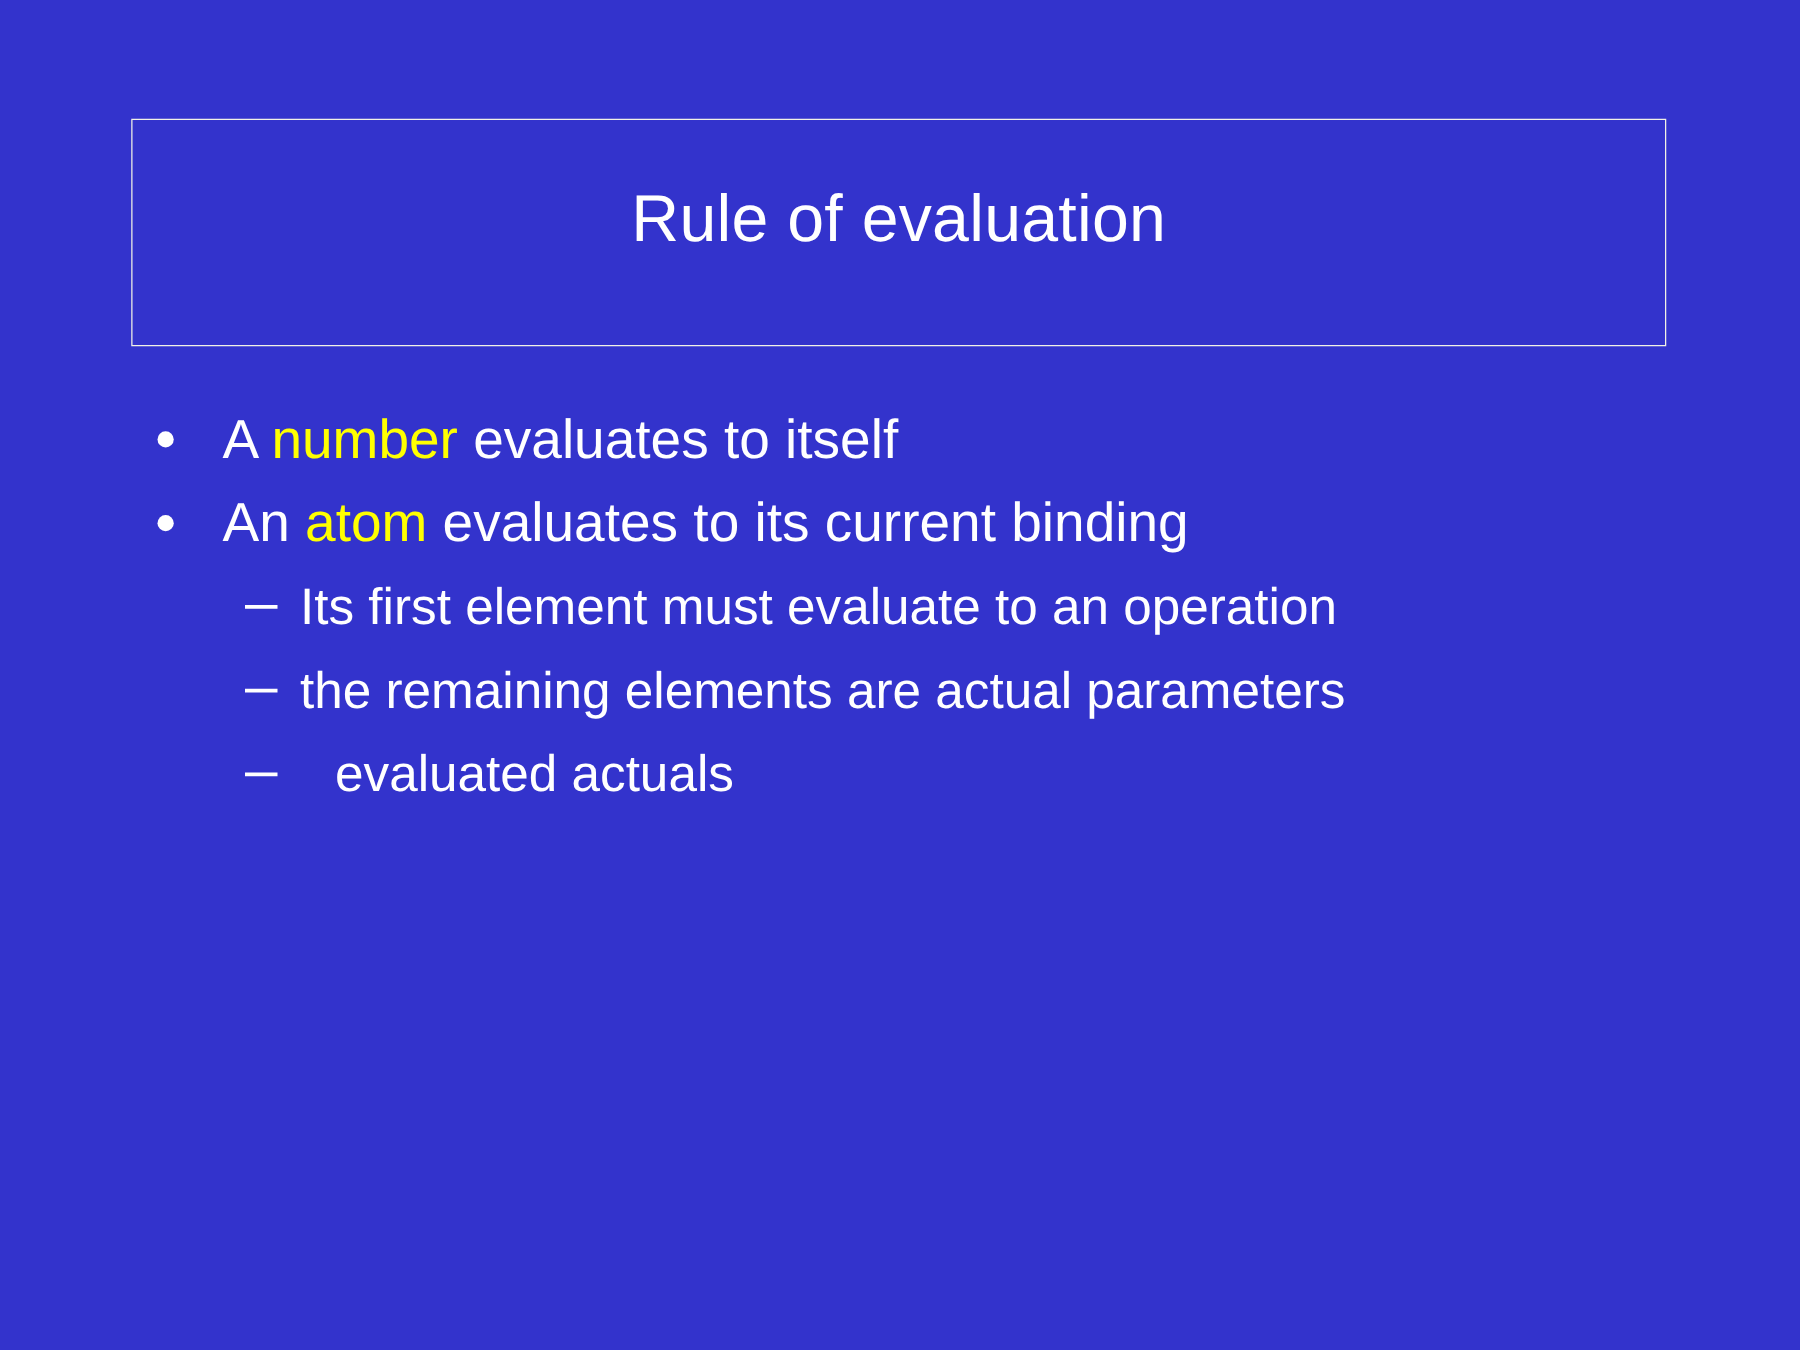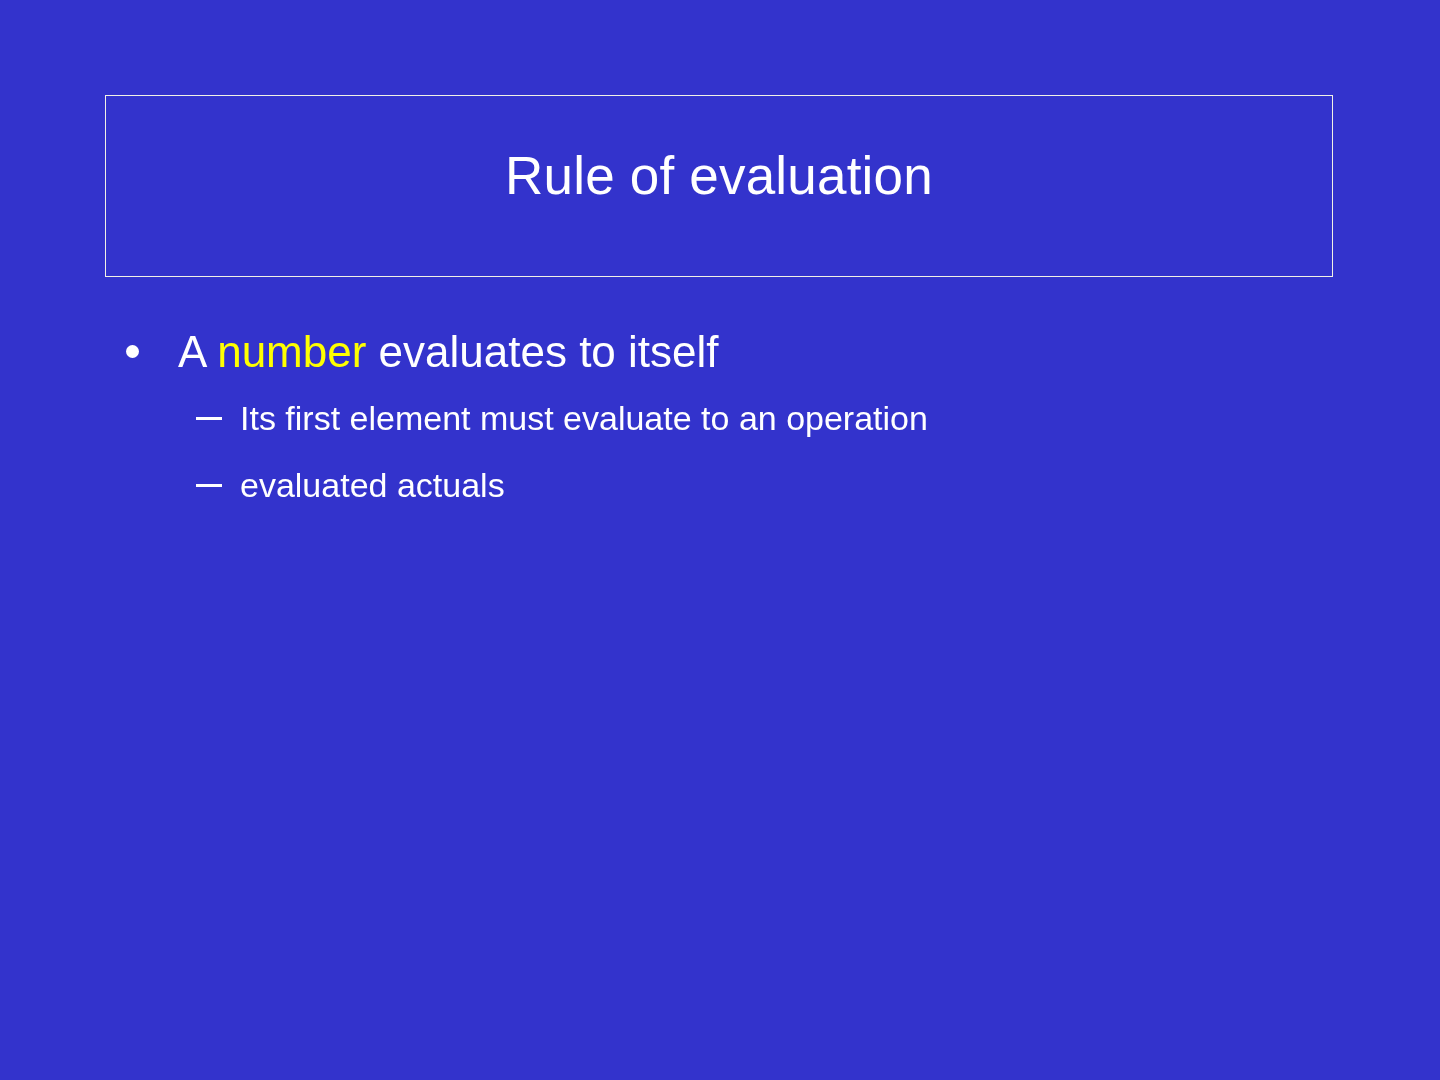--- a/index.html
+++ b/index.html
@@ -89,71 +89,80 @@
   ul.level2 {
     list-style: none;
     margin: 0;
     padding: 0;
   }
   li.bullet2 {
     position: relative;
     padding-left: 240px;
     padding-right: 68px;
     color: #ffffff;
-    font-size: 34px;
+    font-size: 41px;
     line-height: 67px;
   }
   li.bullet2 > .marker {
     position: absolute;
     left: 196px;
     top: 0;
     height: 67px;
     display: flex;
     align-items: center;
   }
   li.bullet2 > .marker::before {
     content: "";
     display: block;
     width: 26px;
     height: 3px;
     background: #ffffff;
   }
   li.bullet2 .line2 {
     display: block;
+    margin-left: 28px;
   }
 </style>
 </head>
 <body>
 
 <div class="slide">
 
   <div class="title-frame">
     <div class="title-text">Rule of evaluation</div>
   </div>
 
   <div class="body-block">
 
     <ul class="level1">
 
       <li class="bullet1">
         <span class="marker"></span>
         <span>A </span><span class="kw">number</span><span> evaluates to itself</span>
       </li>
 
+      <li class="bullet1">
+        <span class="marker"></span>
+        <span>An </span><span class="kw">atom</span><span> evaluates to its current binding</span>
+      </li>
 
 
     </ul>
 
     <ul class="level2">
 
       <li class="bullet2">
         <span class="marker"></span>
         <span>Its first element must evaluate to an operation</span>
       </li>
 
+      <li class="bullet2">
+        <span class="marker"></span>
+        <span>the remaining elements are actual parameters</span>
+      </li>
 
       <li class="bullet2">
         <span class="marker"></span>
         <span class="line2">evaluated actuals</span>
       </li>
 
     </ul>
 
   </div>
 

